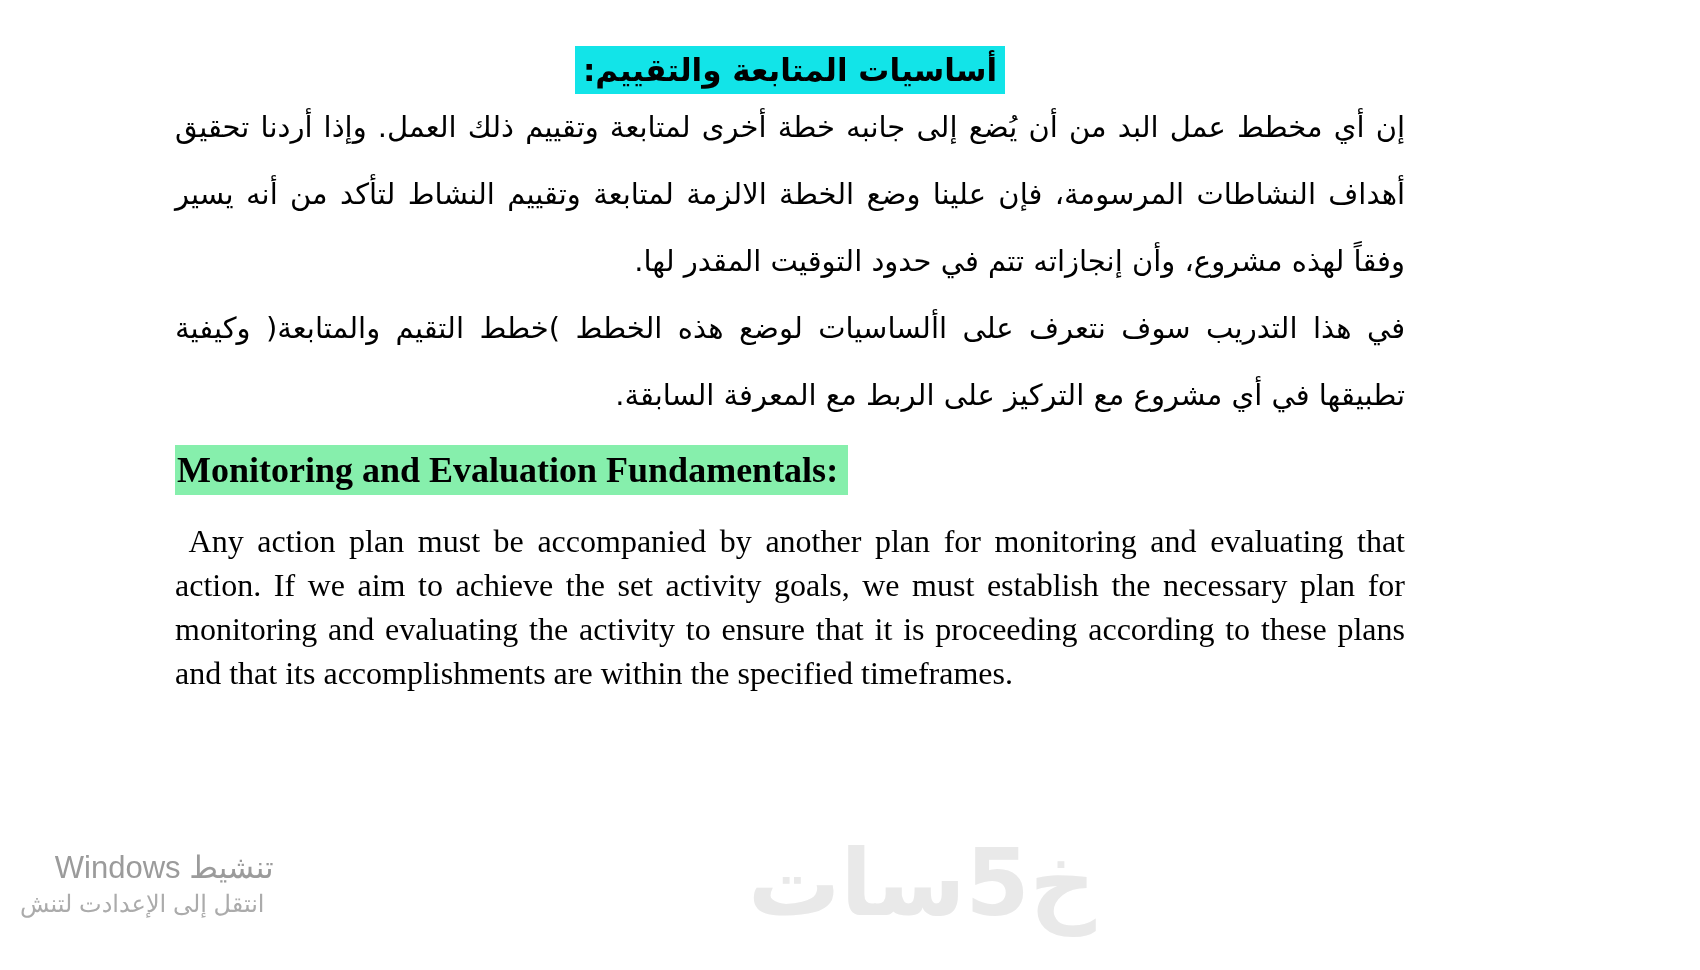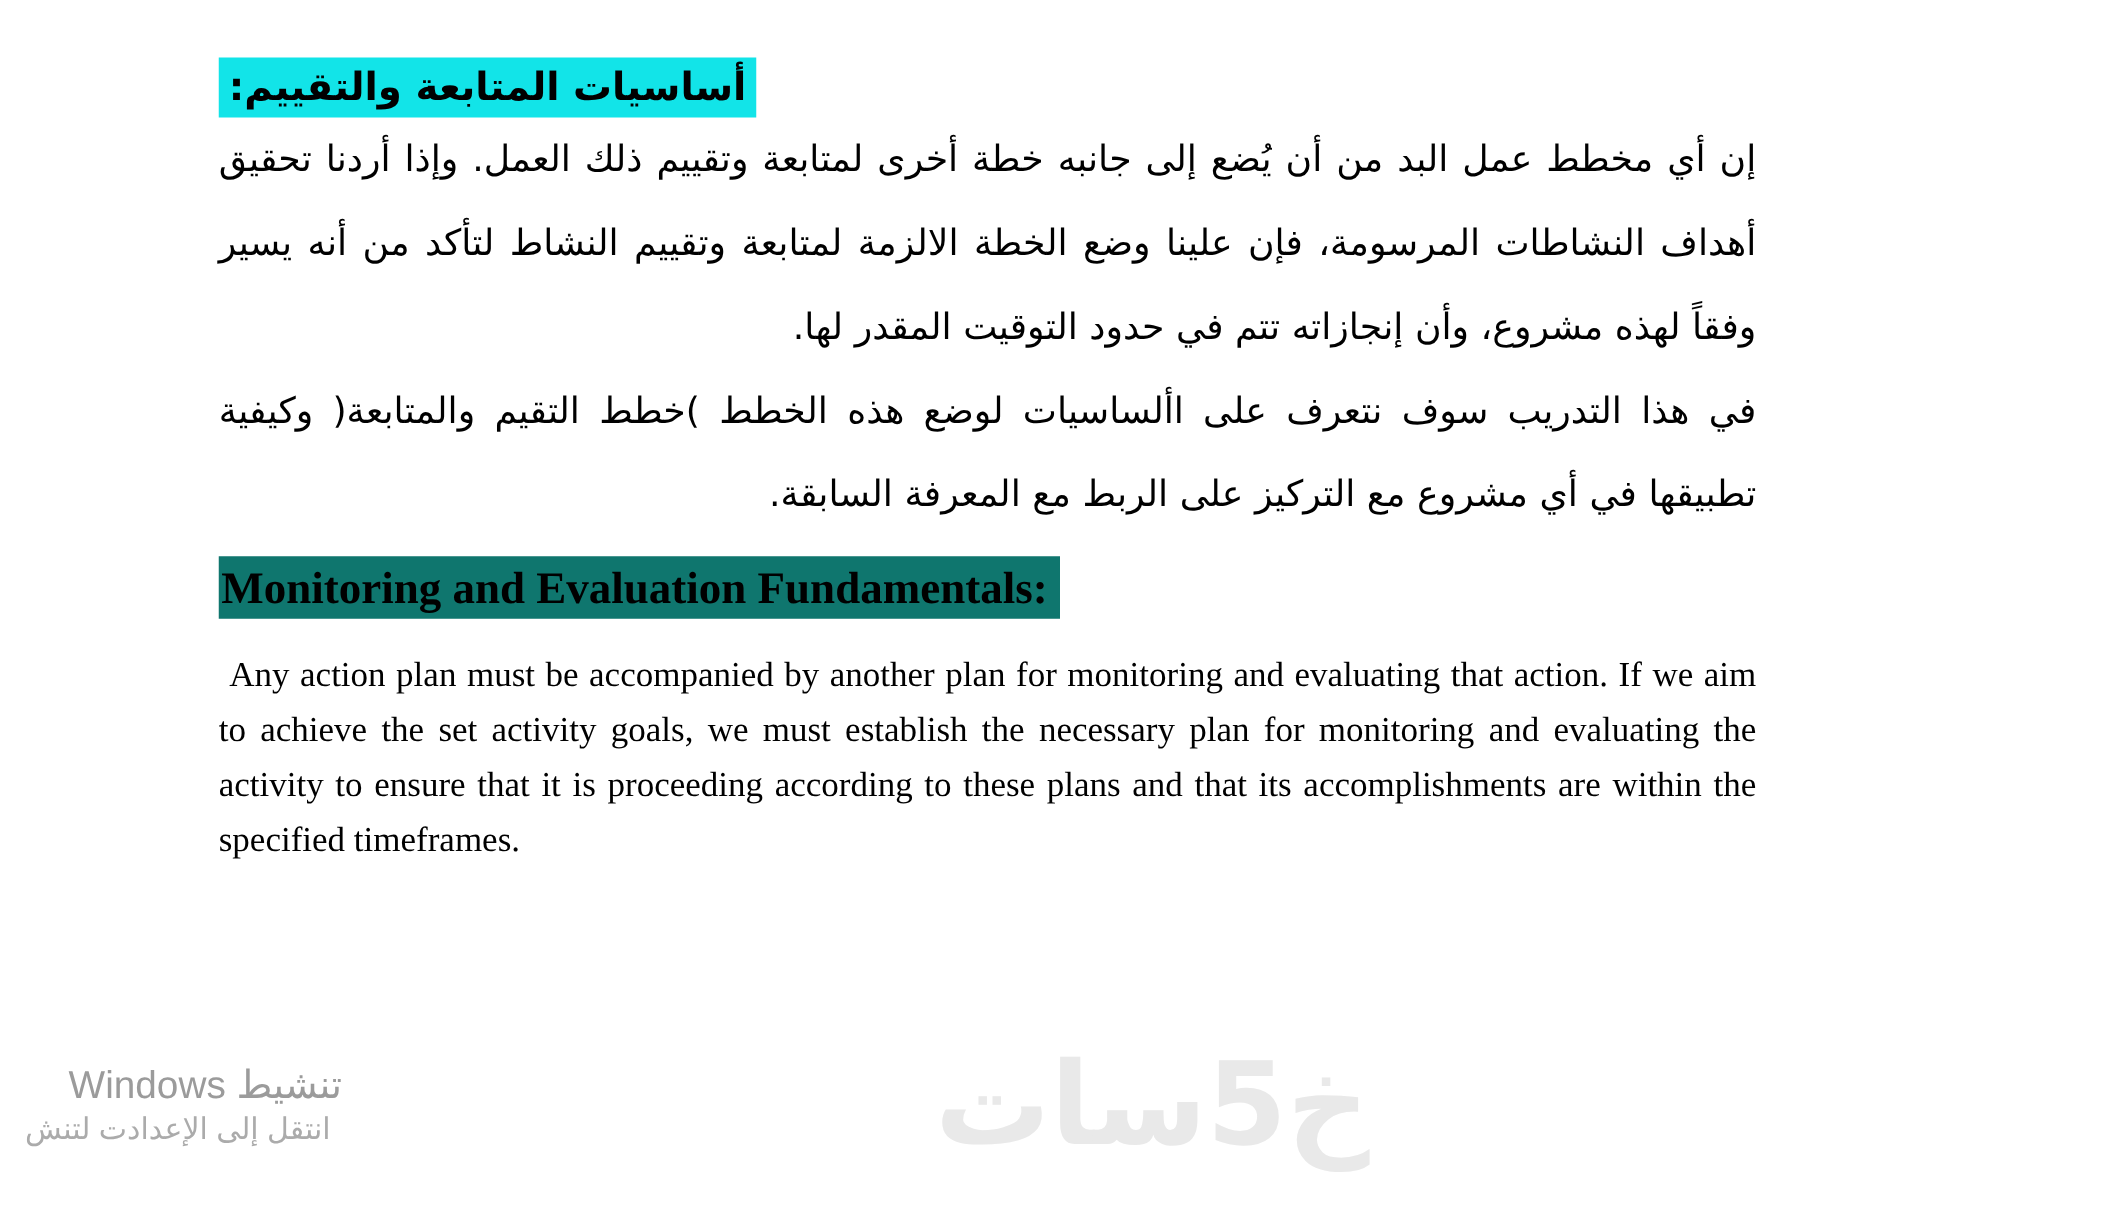--- a/index.html
+++ b/index.html
@@ -21,21 +21,21 @@
     top: 46px;
     width: 1230px;
     z-index: 2;
   }
   .highlight {
     background: #12e4e8;
     display: inline-block;
   }
   .ar-heading-wrap {
     direction: rtl;
-    text-align: left;
+    text-align: center;
     margin: 0 0 0 0;
   }
   .ar-heading {
     font-family: "DejaVu Sans", sans-serif;
     font-weight: bold;
     font-size: 31px;
     line-height: 1.55;
     padding: 0 8px;
   }
   .ar-para {
@@ -53,21 +53,21 @@
   .en-heading {
     font-family: "Liberation Serif", serif;
     font-weight: bold;
     font-size: 36px;
     line-height: 1.4;
     padding: 0 10px 0 2px;
   }
   .en-para {
     text-align: justify;
     font-family: "Liberation Serif", serif;
-    font-size: 28px;
+    font-size: 32px;
     line-height: 44px;
     margin: 0 0 23px 0;
     white-space: pre-wrap;
   }
   .watermark-windows {
     position: absolute;
     left: 20px;
     top: 848px;
     z-index: 1;
     direction: rtl;
@@ -108,21 +108,21 @@
 
   <div class="ar-heading-wrap">
     <span class="highlight ar-heading" style="background-color: rgb(18, 228, 232);">أساسيات المتابعة والتقييم:</span>
   </div>
 
   <p class="ar-para">إن أي مخطط عمل البد من أن يُضع إلى جانبه خطة أخرى لمتابعة وتقييم ذلك العمل. وإذا أردنا تحقيق أهداف النشاطات المرسومة، فإن علينا وضع الخطة الالزمة لمتابعة وتقييم النشاط لتأكد من أنه يسير وفقاً لهذه مشروع، وأن إنجازاته تتم في حدود التوقيت المقدر لها.</p>
 
   <p class="ar-para">في هذا التدريب سوف نتعرف على األساسيات لوضع هذه الخطط )خطط التقيم والمتابعة( وكيفية تطبيقها في أي مشروع مع التركيز على الربط مع المعرفة السابقة.</p>
 
   <div class="en-heading-wrap">
-    <span class="highlight en-heading" style="background-color: #0f766e;">Monitoring and Evaluation Fundamentals:</span>
+    <span class="highlight en-heading" style="background-color: #86efac;">Monitoring and Evaluation Fundamentals:</span>
   </div>
 
   <p class="en-para"> Any action plan must be accompanied by another plan for monitoring and evaluating that action. If we aim to achieve the set activity goals, we must establish the necessary plan for monitoring and evaluating the activity to ensure that it is proceeding according to these plans and that its accomplishments are within the specified timeframes.</p>
 
 
 </div>
 
 <div class="watermark-windows">
   <div class="wm-line1" style="color: rgb(155, 155, 155);">تنشيط Windows</div>
   <div class="wm-line2">انتقل إلى الإعدادت لتنش</div>

